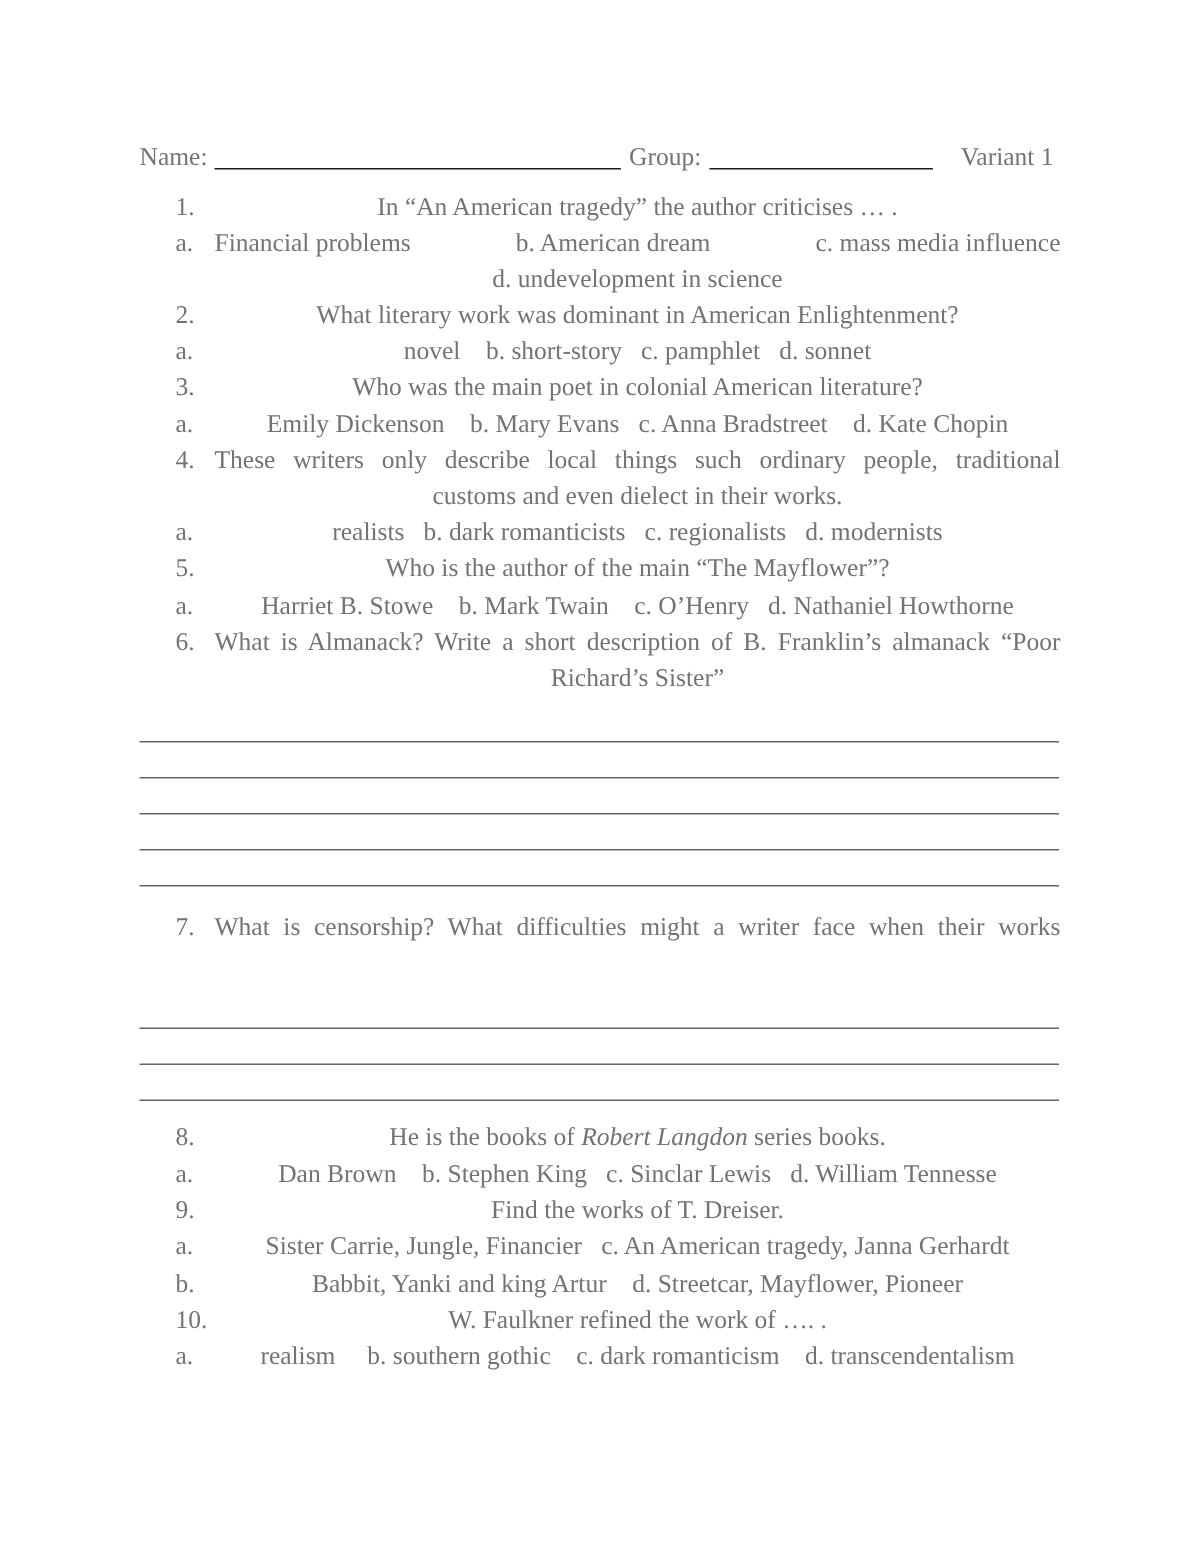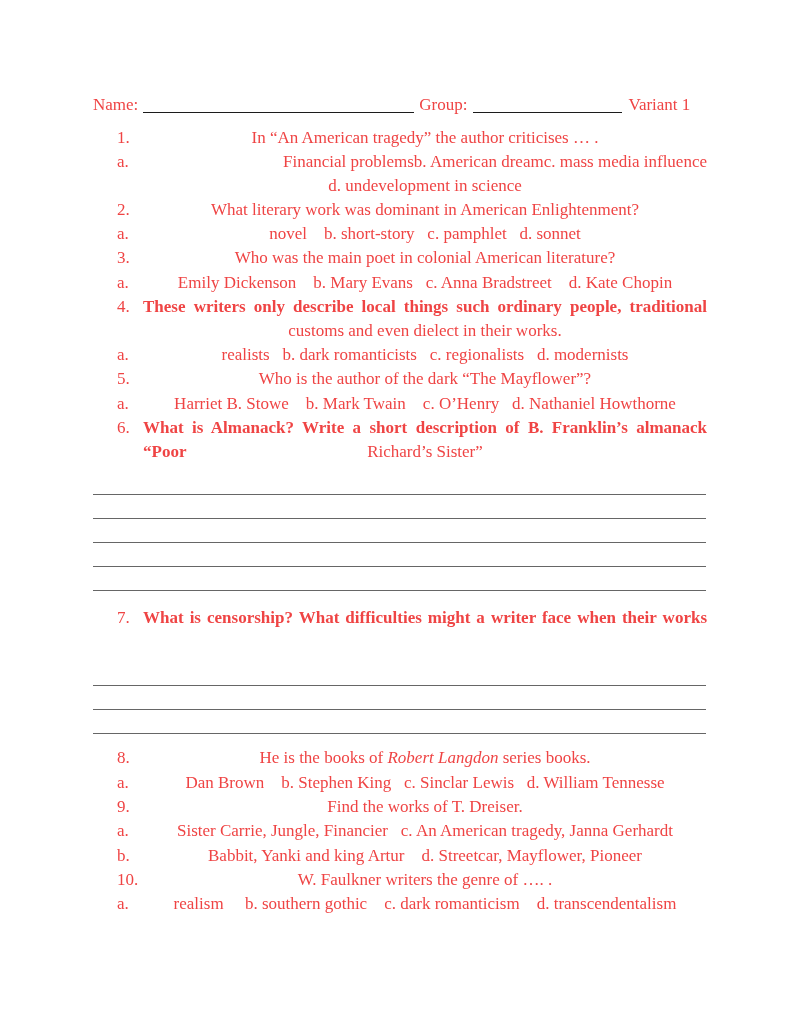--- a/index.html
+++ b/index.html
@@ -3,21 +3,21 @@
 <meta charset="utf-8">
 <style>
   html, body { margin: 0; padding: 0; background: #ffffff; }
   #page {
     position: relative;
     width: 800px;
     height: 1035px;
     background: #ffffff;
     font-family: "Liberation Serif", "DejaVu Serif", serif;
     font-size: 17px;
-    color: #ef4444;
+    color: #737373;
     overflow: hidden;
   }
   .row {
     position: absolute;
     left: 93px;
     width: 614px;
     height: 24px;
     line-height: 24px;
     display: flex;
     white-space: pre;
@@ -26,26 +26,25 @@
     flex: none;
     margin-left: 24px;
     width: 26px;
   }
   .txt { flex: 1; white-space: pre; text-align: center; }
   .just {
     flex: 1;
     white-space: normal;
     text-align: justify;
     text-align-last: justify;
-    font-weight: bold;
   }
   .spread {
     flex: 1;
     display: flex;
-    justify-content: flex-end;
+    justify-content: space-between;
     white-space: pre;
   }
   .it { font-style: italic; }
   .fill {
     flex: 1;
     align-self: flex-end;
     height: 0;
     margin-bottom: 4px;
     border-bottom: 1.6px solid #1c1c1c;
   }
@@ -56,21 +55,21 @@
     margin: 0 5px 4px 5px;
     border-bottom: 1.6px solid #1c1c1c;
   }
   .rule {
     position: absolute;
     left: 93px;
     width: 613px;
     height: 0;
     border-top: 1.6px solid #666666;
   }
-  .variant { flex: none; margin-left: 2px; }
+  .variant { flex: none; margin-left: 14px; }
 </style>
 </head>
 <body>
 
 <div id="page">
 
   <div class="row" style="top:93px">
     <span>Name:</span>
     <span class="hline" style="width:271px"></span>
     <span>Group:</span>
@@ -121,21 +120,21 @@
     <span class="marker"></span>
     <span class="txt">customs and even dielect in their works.</span>
   </div>
   <div class="row" style="top:343px">
     <span class="marker">a.</span>
     <span class="txt">realists   b. dark romanticists   c. regionalists   d. modernists</span>
   </div>
 
   <div class="row" style="top:367px">
     <span class="marker">5.</span>
-    <span class="txt">Who is the author of the dark “The Mayflower”?</span>
+    <span class="txt">Who is the author of the main “The Mayflower”?</span>
   </div>
   <div class="row" style="top:392px">
     <span class="marker">a.</span>
     <span class="txt">Harriet B. Stowe    b. Mark Twain    c. O’Henry   d. Nathaniel Howthorne</span>
   </div>
 
   <div class="row" style="top:416px">
     <span class="marker">6.</span>
     <span class="just">What is Almanack? Write a short description of B. Franklin’s almanack “Poor</span>
   </div>
@@ -176,20 +175,20 @@
     <span class="marker">a.</span>
     <span class="txt">Sister Carrie, Jungle, Financier   c. An American tragedy, Janna Gerhardt</span>
   </div>
   <div class="row" style="top:844px">
     <span class="marker">b.</span>
     <span class="txt">Babbit, Yanki and king Artur    d. Streetcar, Mayflower, Pioneer</span>
   </div>
 
   <div class="row" style="top:868px">
     <span class="marker">10.</span>
-    <span class="txt">W. Faulkner writers the genre of …. .</span>
+    <span class="txt">W. Faulkner refined the work of …. .</span>
   </div>
   <div class="row" style="top:892px">
     <span class="marker">a.</span>
     <span class="txt">realism     b. southern gothic    c. dark romanticism    d. transcendentalism</span>
   </div>
 
 </div>
 
 </body></html>

